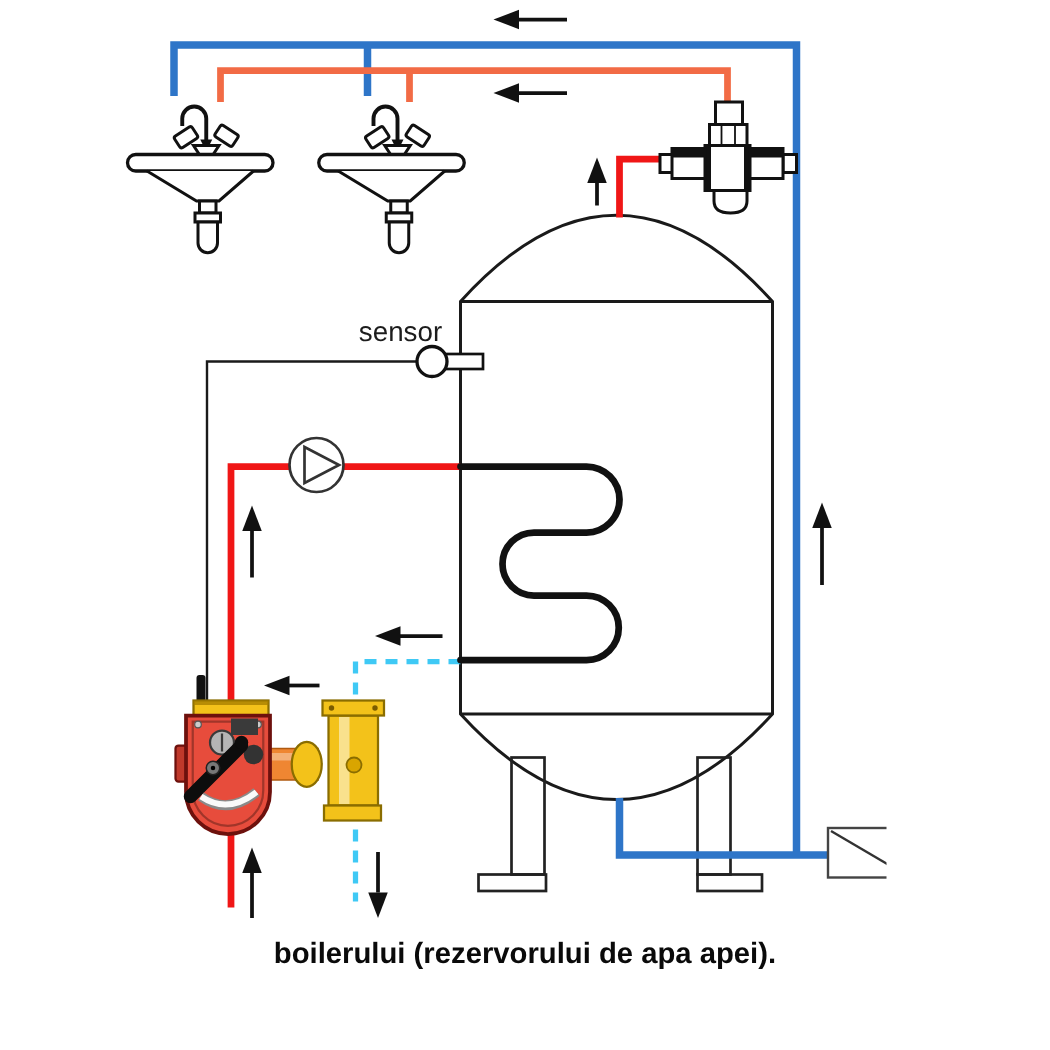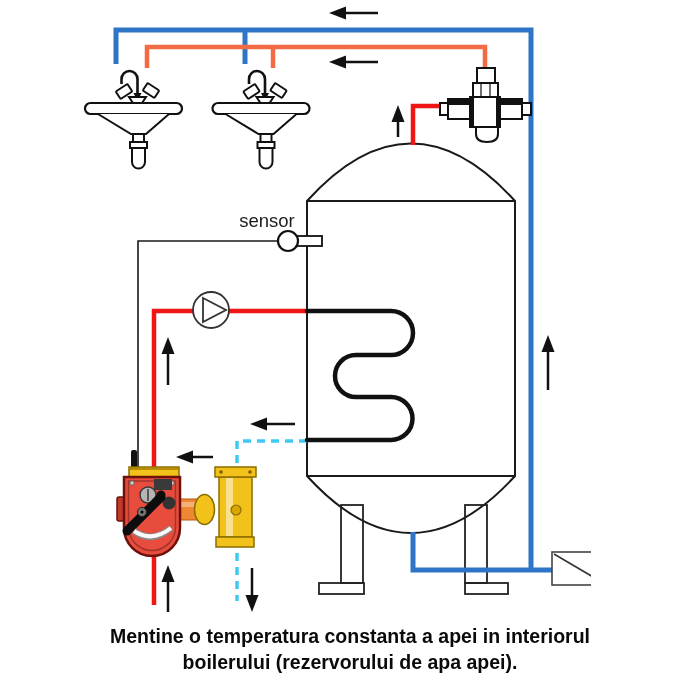--- a/index.html
+++ b/index.html
@@ -187,16 +187,15 @@
           <path d="M168,565 L161.5,582 L174.5,582 Z" stroke="none"></path>
     </g>
     <g>
       <line x1="252" y1="568" x2="252" y2="595"></line>
           <path d="M252,612 L245.5,595 L258.5,595 Z" stroke="none"></path>
     </g>
   </g>
 </svg>
 
   <div class="caption">
-    <div>Mentine o temperatura constanta a apei in interiorul</div>
     <div>boilerului (rezervorului de apa apei).</div>
   </div>
 </div>
 
 </body></html>

